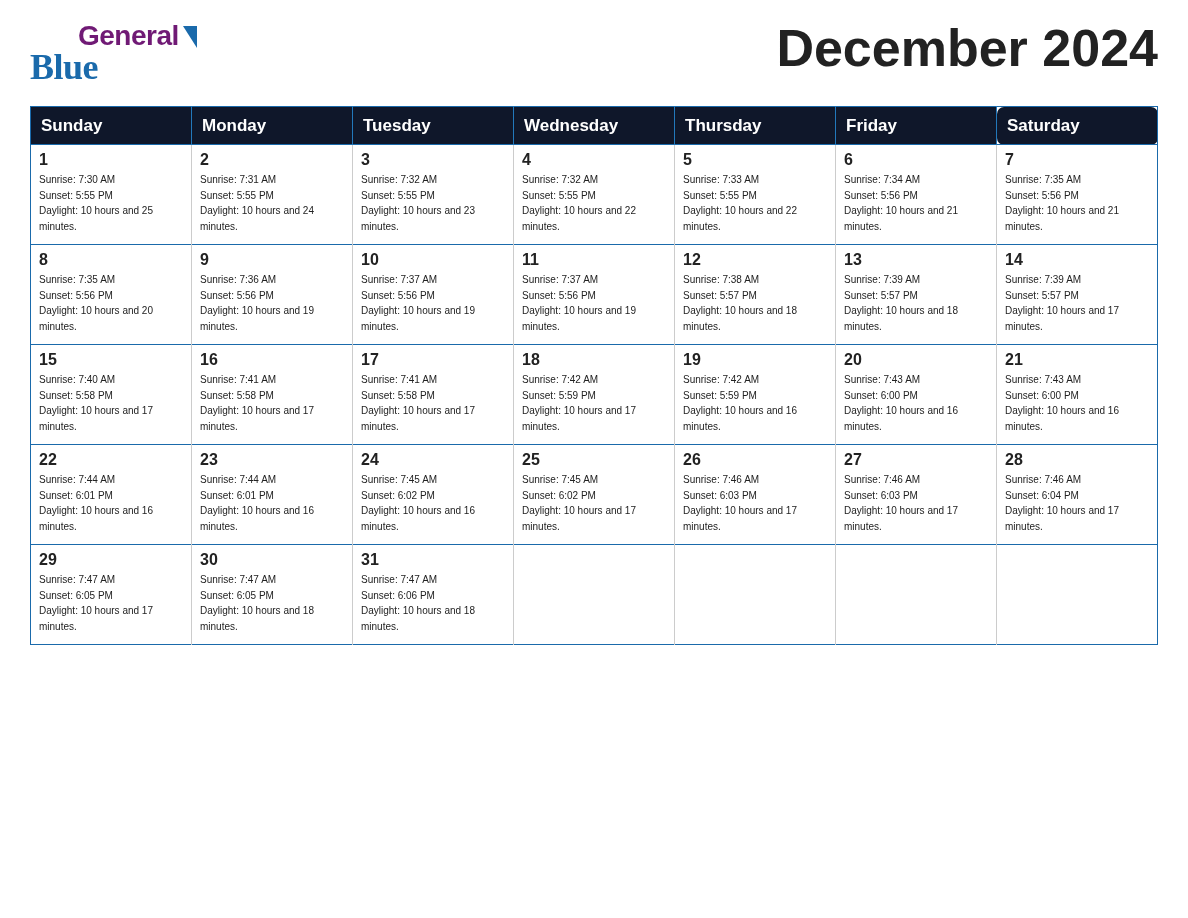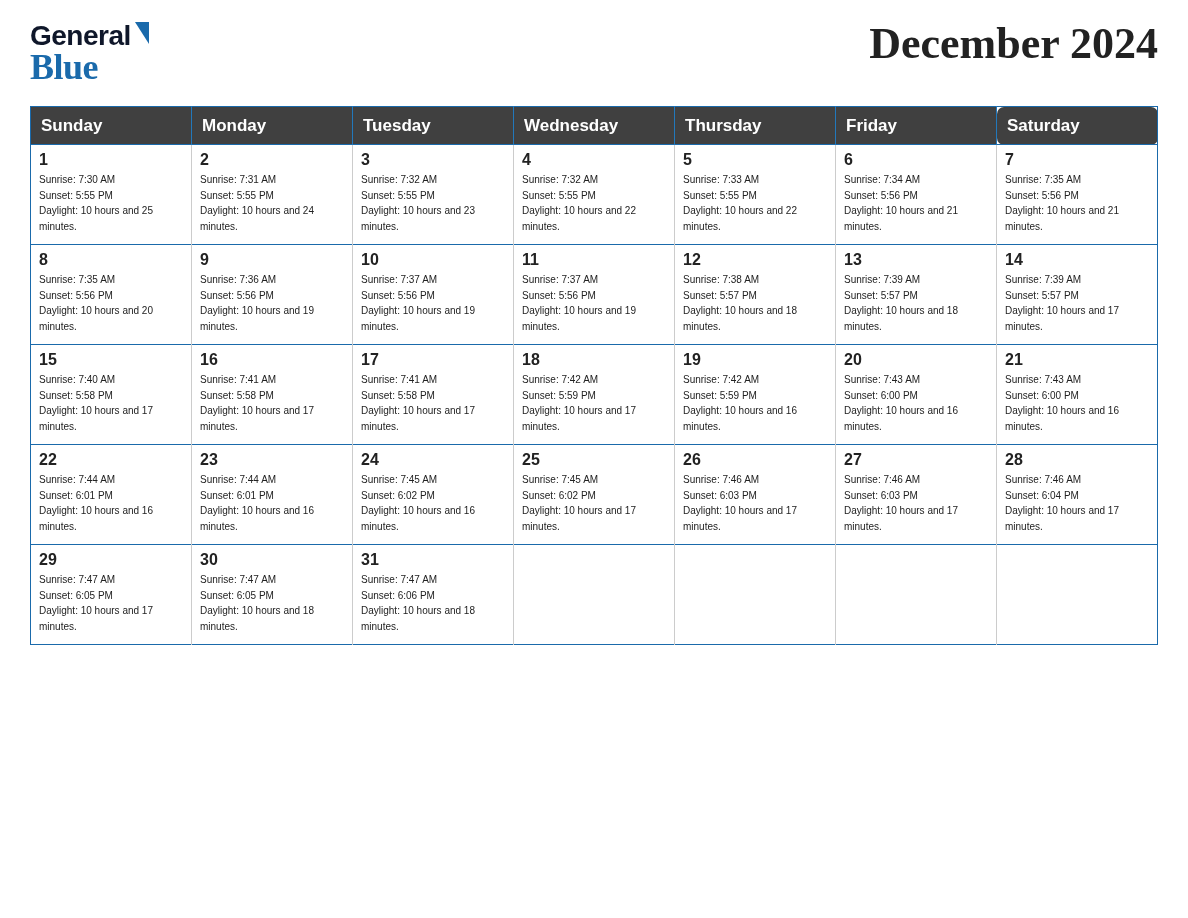--- a/index.html
+++ b/index.html
@@ -18,24 +18,25 @@
       margin-bottom: 18px;
     }
     .logo {
       display: flex;
       flex-direction: column;
       align-items: flex-start;
     }
     .logo-general {
       font-size: 28px;
       font-weight: bold;
-      color: #0f172a;
+      color: #701a75;
       letter-spacing: -0.5px;
       display: flex;
-      align-items: flex-start;
+      align-items: center;
+      margin-left: 48px;
     }
     .logo-general .triangle {
       display: inline-block;
       width: 0;
       height: 0;
       border-left: 14px solid transparent;
       border-right: 0px solid transparent;
       border-top: 22px solid #1a6aab;
       margin-left: 4px;
       margin-top: 2px;
@@ -45,38 +46,37 @@
       font-weight: bold;
       color: #1a6aab;
       margin-top: -6px;
       letter-spacing: -0.5px;
       font-family: Liberation Serif, serif;
     }
     .title-block {
       text-align: right;
     }
     .main-title {
-      font-size: 44px;
+      font-size: 52px;
       font-weight: bold;
       color: #222;
       line-height: 1.1;
-      font-family: Liberation Serif, serif;
     }
     .subtitle {
       font-size: 22px;
       color: #444;
       margin-top: 4px;
     }
     .calendar {
       width: 100%;
       border-collapse: collapse;
       border: 1.5px solid #1a6aab;
     }
     .calendar thead tr th {
-      background: #404040;
+      background: #0f172a;
       color: #fff;
       font-size: 17px;
       font-weight: bold;
       padding: 9px 26px 8px 10px;
       text-align: left;
       border-right: 1.5px solid #2278bb;
     }
     .calendar thead tr th:last-child {
       border-right: none;
       border-radius: 7px;

